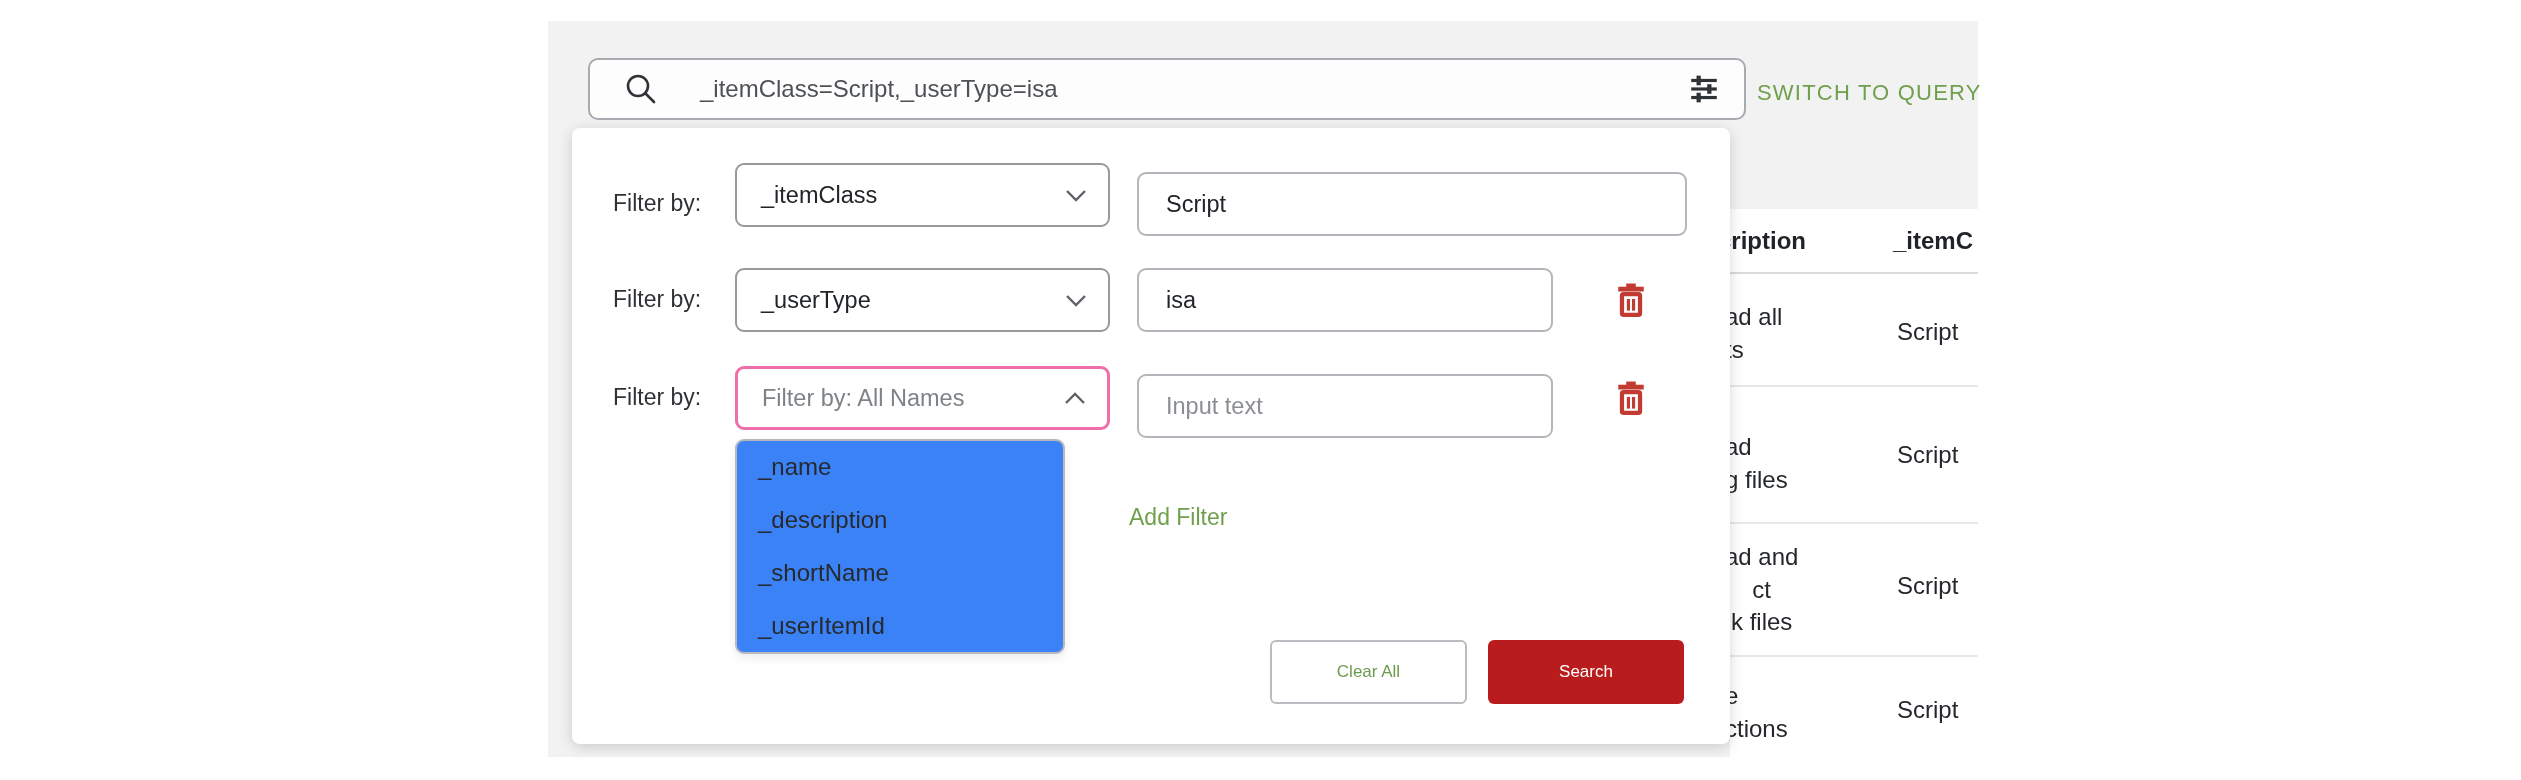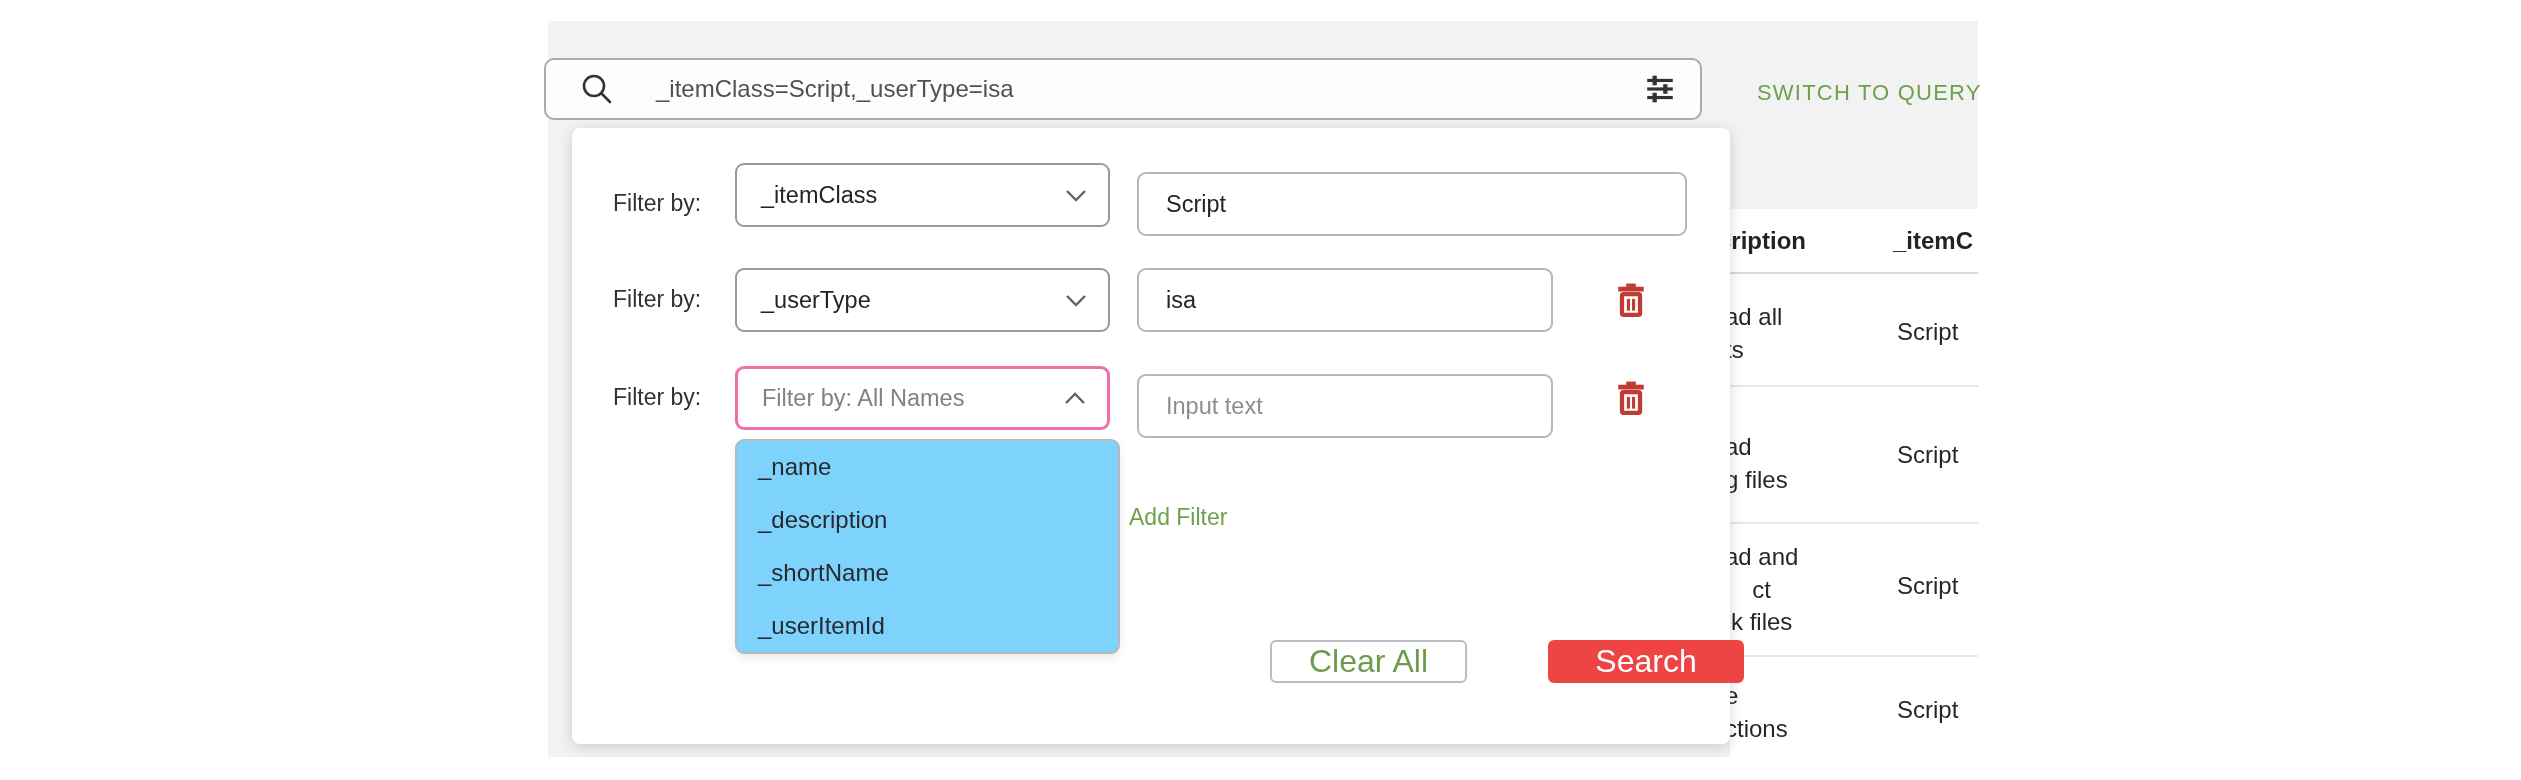--- a/index.html
+++ b/index.html
@@ -14,21 +14,21 @@
   
   .table-region { left:1730px; top:209px; width:248px; height:548px; background:#ffffff; overflow:hidden; z-index:1; }
   .th-frag { position:absolute; font-size:24px; font-weight:bold; color:#202327; white-space:nowrap; }
   .sep { position:absolute; left:0; width:248px; height:2px; }
   .sep.header { background:#d8dadc; }
   .sep.row { background:#e7e8ea; }
   .desc-frag { position:absolute; left:-5px; font-size:24px; line-height:32.5px; color:#24272b; white-space:nowrap; }
   .class-frag { position:absolute; left:167px; font-size:24px; color:#24272b; white-space:nowrap; }
 
   
-  .search-bar { left:544px; top:58px; width:1158px; height:62px; background:#fdfdfd;
+  .search-bar { left:588px; top:58px; width:1158px; height:62px; background:#fdfdfd;
                 border:2px solid #a7aaae; border-radius:10px; z-index:3;
                 display:flex; align-items:center; }
   .search-glyph { margin-left:34px; width:34px; height:34px; flex:0 0 auto; }
   .search-query { margin-left:42px; font-size:24px; color:#4d5156; white-space:nowrap; flex:1 1 auto; }
   .tune-glyph { margin-right:24px; width:32px; height:32px; flex:0 0 auto; cursor:pointer; }
 
   .switch-link { left:1757px; top:80px; font-size:22px; letter-spacing:1.2px; color:#6fa04c;
                  cursor:pointer; z-index:3; white-space:nowrap; }
 
   
@@ -42,33 +42,33 @@
   .select-value { font-size:23.5px; color:#212428; flex:1 1 auto; white-space:nowrap; }
   .select-placeholder { font-size:23.5px; color:#7e8387; flex:1 1 auto; white-space:nowrap; }
   .chev { width:24px; height:15px; flex:0 0 auto; }
   .filter-input { position:absolute; left:565px; height:64px; background:#fff;
                   border:2px solid #b3b6ba; border-radius:9px; padding:0 18px 0 27px;
                   font-size:23.5px; color:#212428; font-family:inherit; outline:none; }
   .filter-input::placeholder { color:#8a8e93; }
   .trash-btn { position:absolute; left:1040px; width:38px; height:38px; background:none; border:none;
                cursor:pointer; padding:0; }
 
-  .dropdown { position:absolute; left:163px; top:311px; width:385px; height:215px; background:#7dd3fc;
+  .dropdown { position:absolute; left:163px; top:311px; width:330px; height:215px; background:#3b82f6;
               border:2px solid #b6b9bd; border-radius:9px; box-shadow:0 4px 10px rgba(0,0,0,.08);
               display:flex; flex-direction:column; justify-content:space-between; z-index:4; }
   .dd-item { height:53px; display:flex; align-items:center; padding-left:21px; font-size:24px;
              color:#26292d; cursor:pointer; white-space:nowrap; }
 
   .add-filter { position:absolute; left:557px; top:376px; font-size:23px; color:#6fa04c;
                 cursor:pointer; white-space:nowrap; }
 
-  .btn { position:absolute; top:512px; height:43px; border-radius:6px; font-size:32px;
+  .btn { position:absolute; top:512px; height:64px; border-radius:6px; font-size:17px;
          font-family:inherit; cursor:pointer; display:flex; align-items:center; justify-content:center;text-align:right; }
   .btn-clear { left:698px; width:197px; background:#ffffff; border:2px solid #b9bcc0; color:#6d9b4d; }
-  .btn-search { left:976px; width:196px; background:#ef4444; border:none; color:#ffffff; }
+  .btn-search { left:916px; width:196px; background:#b91c1c; border:none; color:#ffffff; }
 </style>
 </head>
 <body>
 
 <div class="page">
 
   <div class="abs gray-container"></div>
 
   <div class="abs table-region">
     <span class="th-frag" style="left:-12px; top:18px;">cription</span>

